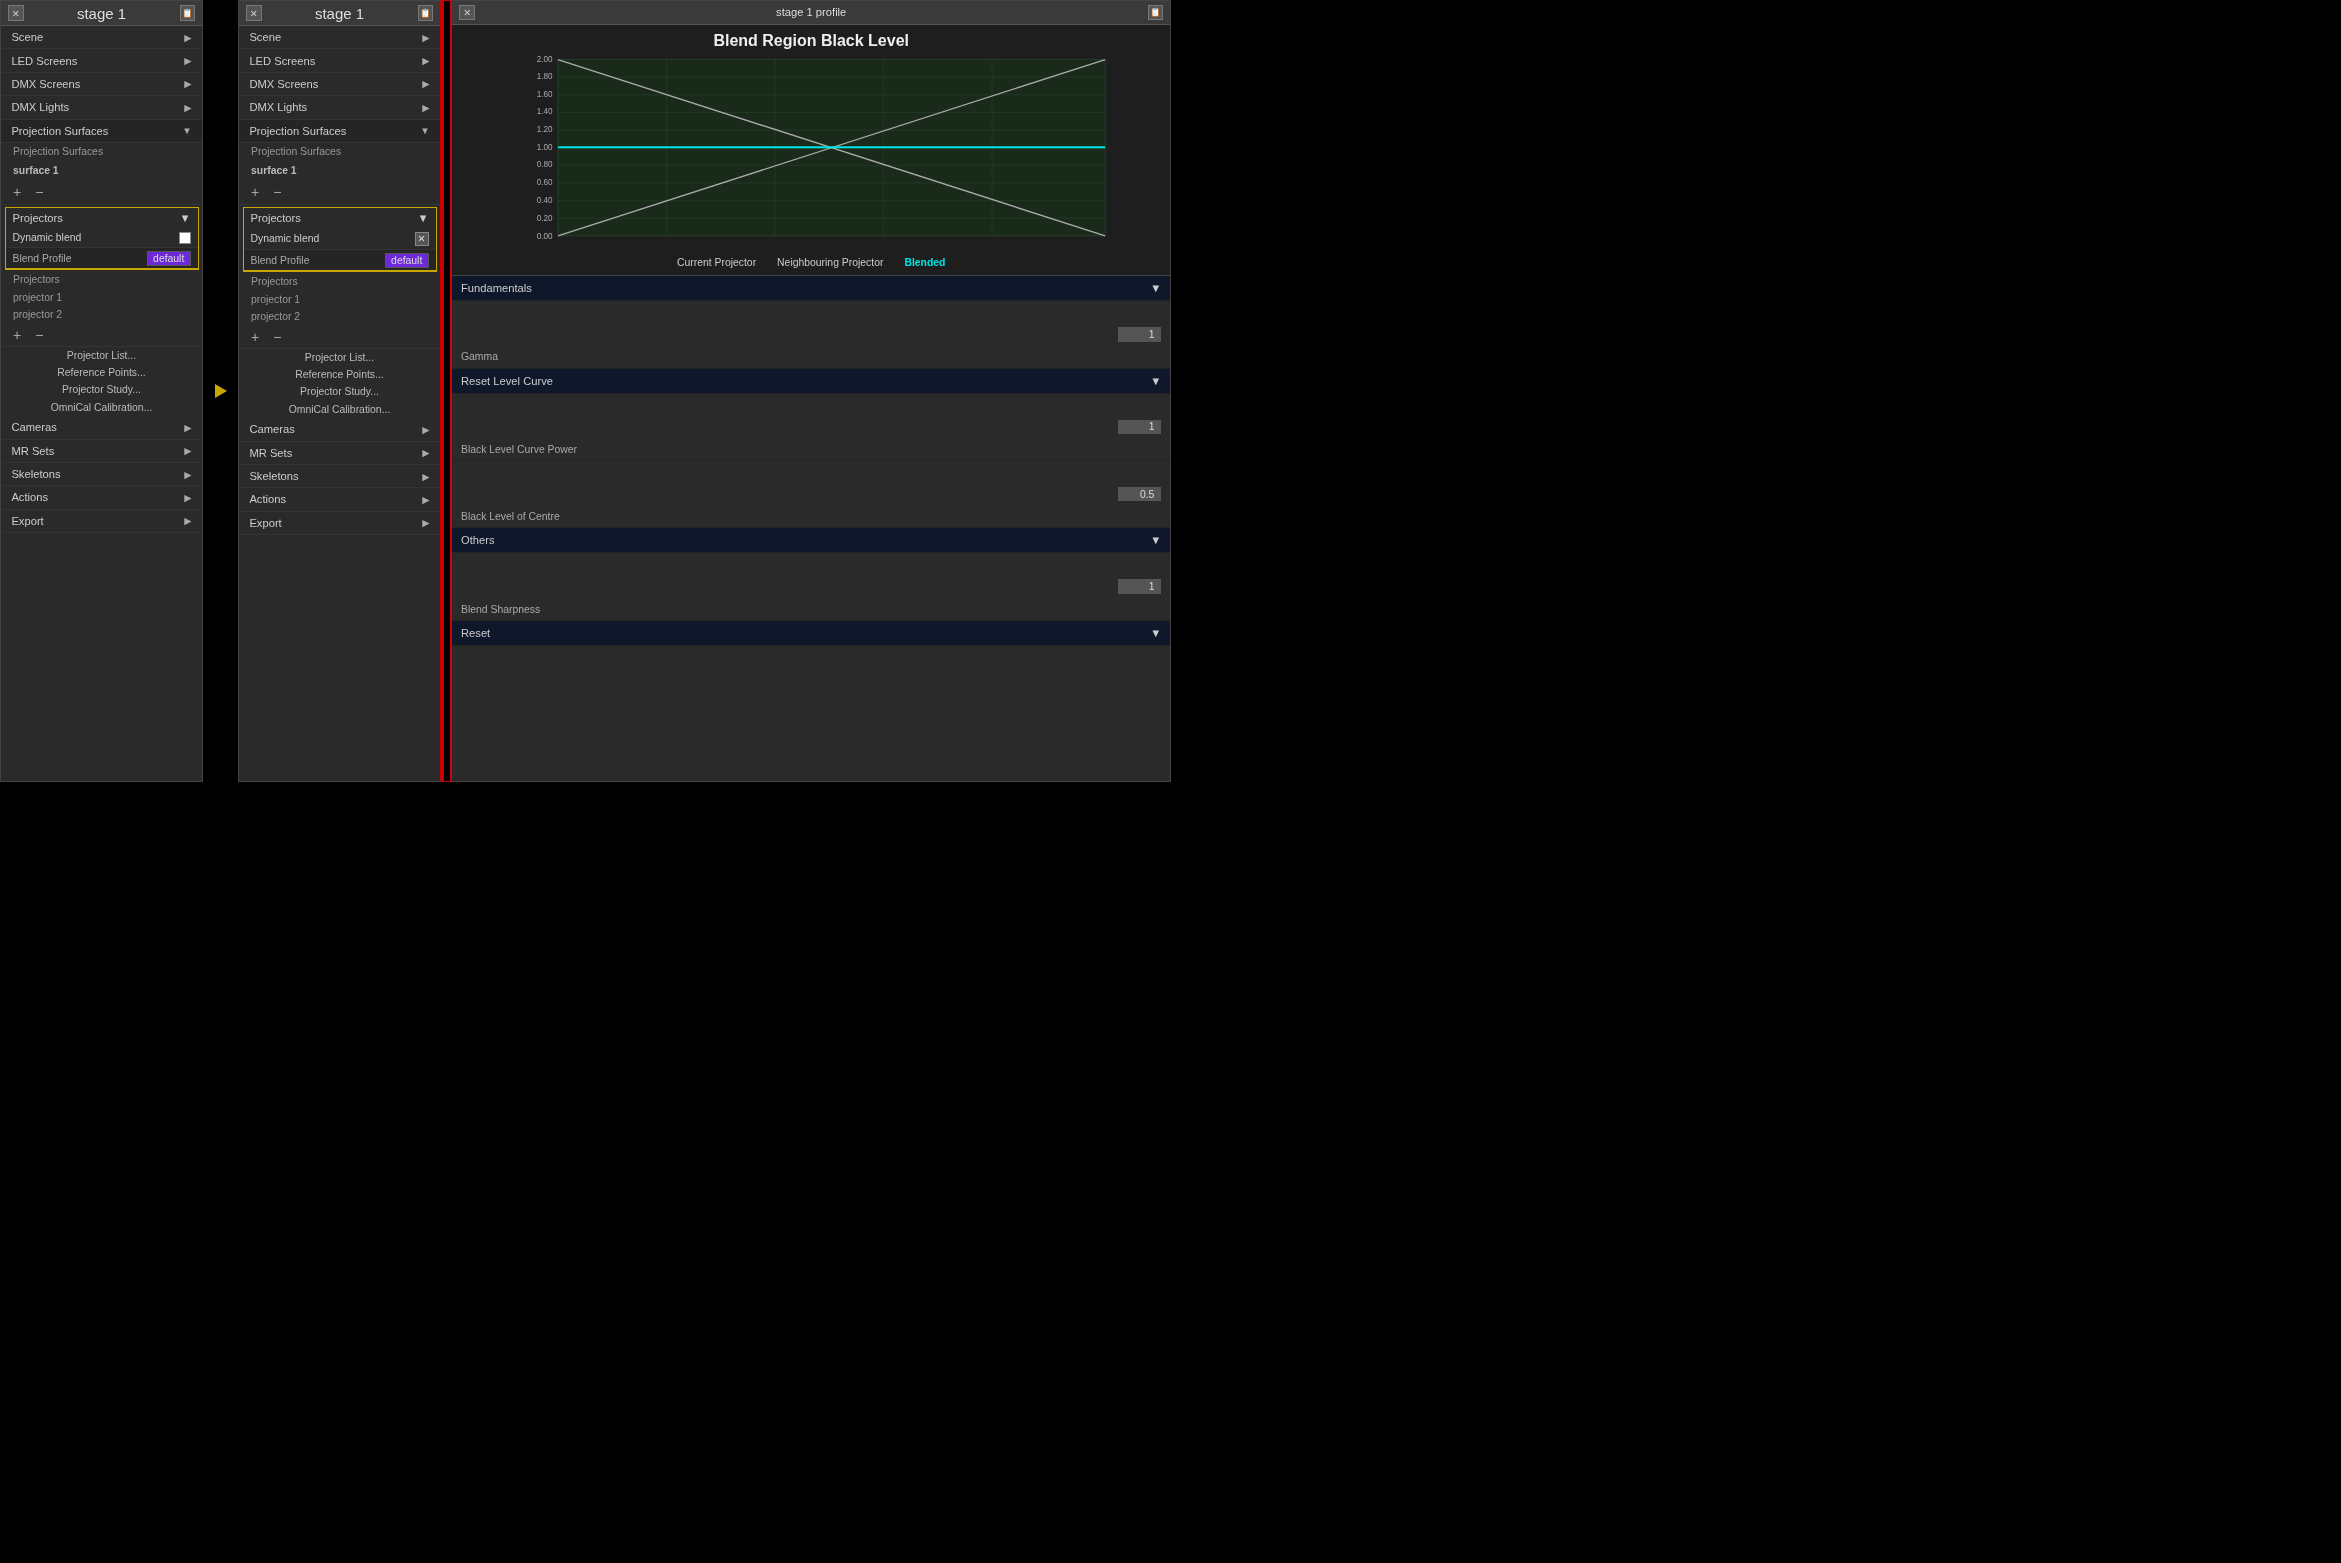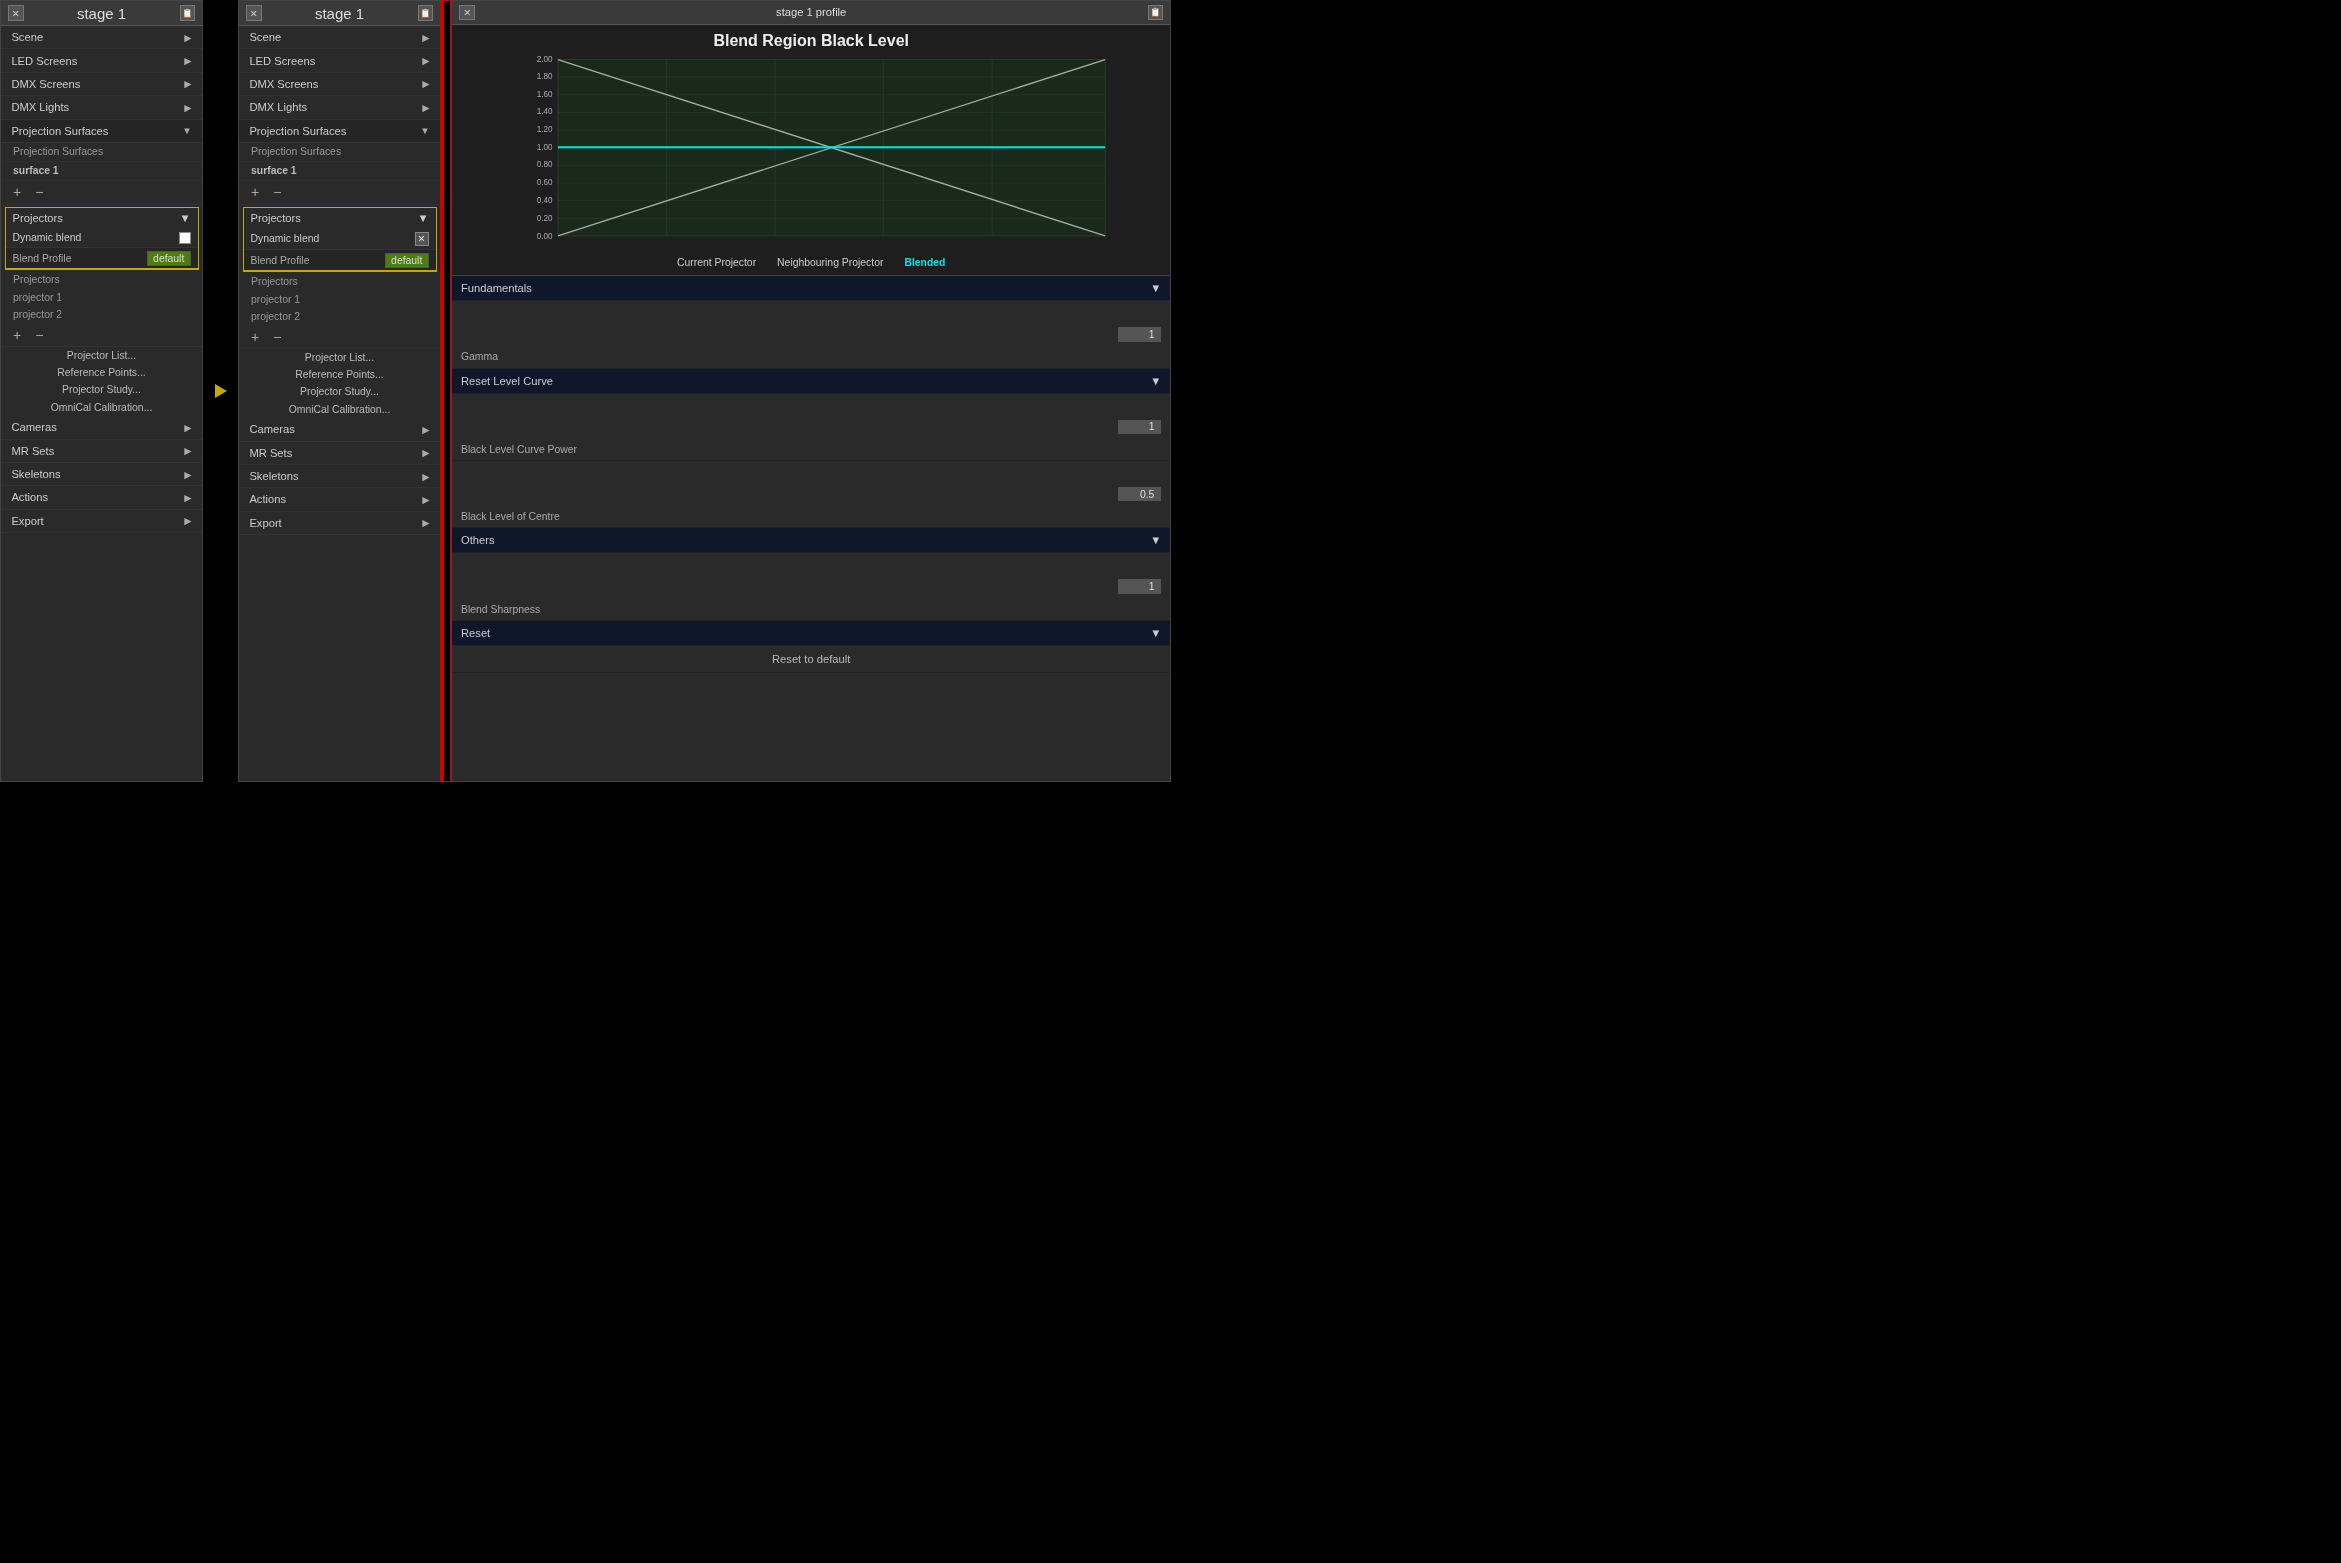--- a/index.html
+++ b/index.html
@@ -140,21 +140,21 @@
 
     .blend-profile-row {
       display: flex;
       align-items: center;
       justify-content: space-between;
       padding: 2.6px 7px;
       border-bottom: 0.9px solid #c8a800;
       background: #252525;
     }
     .blend-profile-label { color: #aaa; font-size: 10.4px; }
-    .blend-profile-value { color: #ddd; font-size: 10.4px; background: #4d7c0f; padding: 0.9px 5.2px; border: 0.9px solid #555; }
+    .blend-profile-value { color: #ddd; font-size: 10.4px; background: #6d28d9; padding: 0.9px 5.2px; border: 0.9px solid #555; }
 
     .sub-list-item {
       padding: 2.6px 12px;
       color: #999;
       font-size: 10.4px;
       border-bottom: 0.9px solid #2a2a2a;
     }
     .link-item {
       padding: 2.6px 7px;
       color: #bbb;
@@ -571,18 +571,15 @@
     </div>
     <div class="settings-row">
       <span class="settings-label">Blend Sharpness</span>
       <span class="settings-value">1</span>
     </div>
 
     <div class="settings-group-header">
       <span class="settings-group-label">Reset</span>
       <span>▼</span>
     </div>
-    <div class="reset-row">
-      <span class="reset-label">Reset to default</span>
-    </div>
   </div>
 </div>
 
 
 </body></html>

